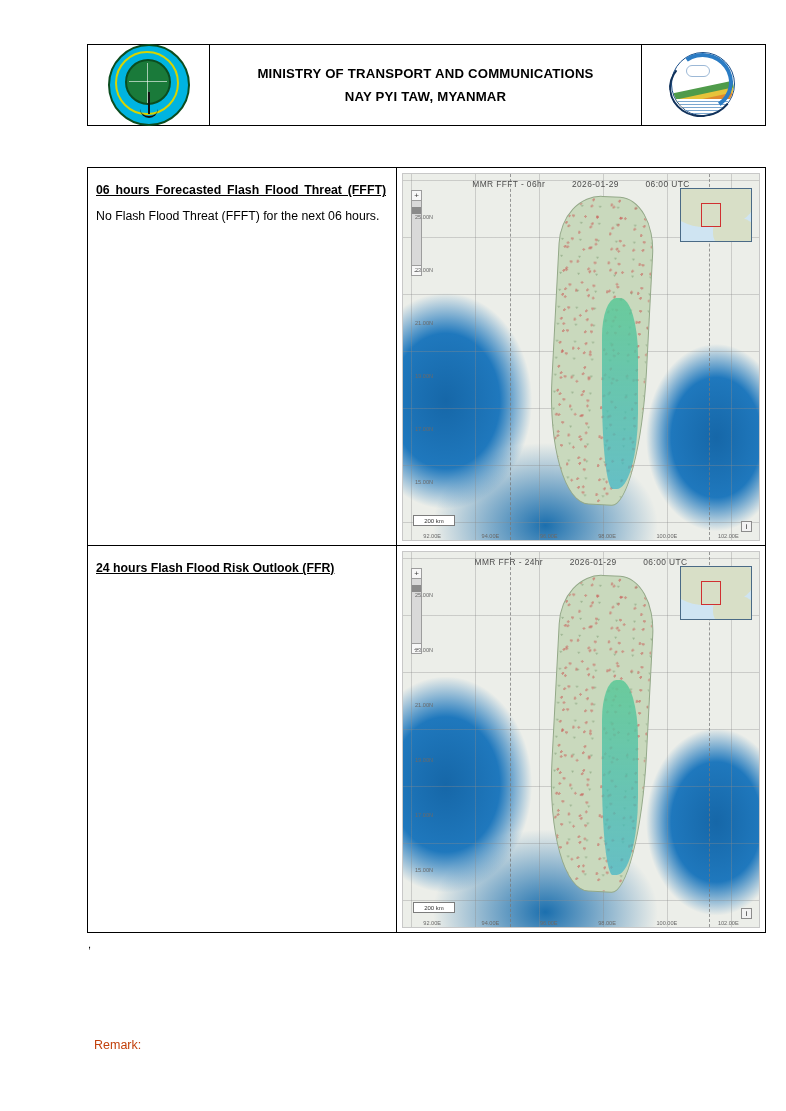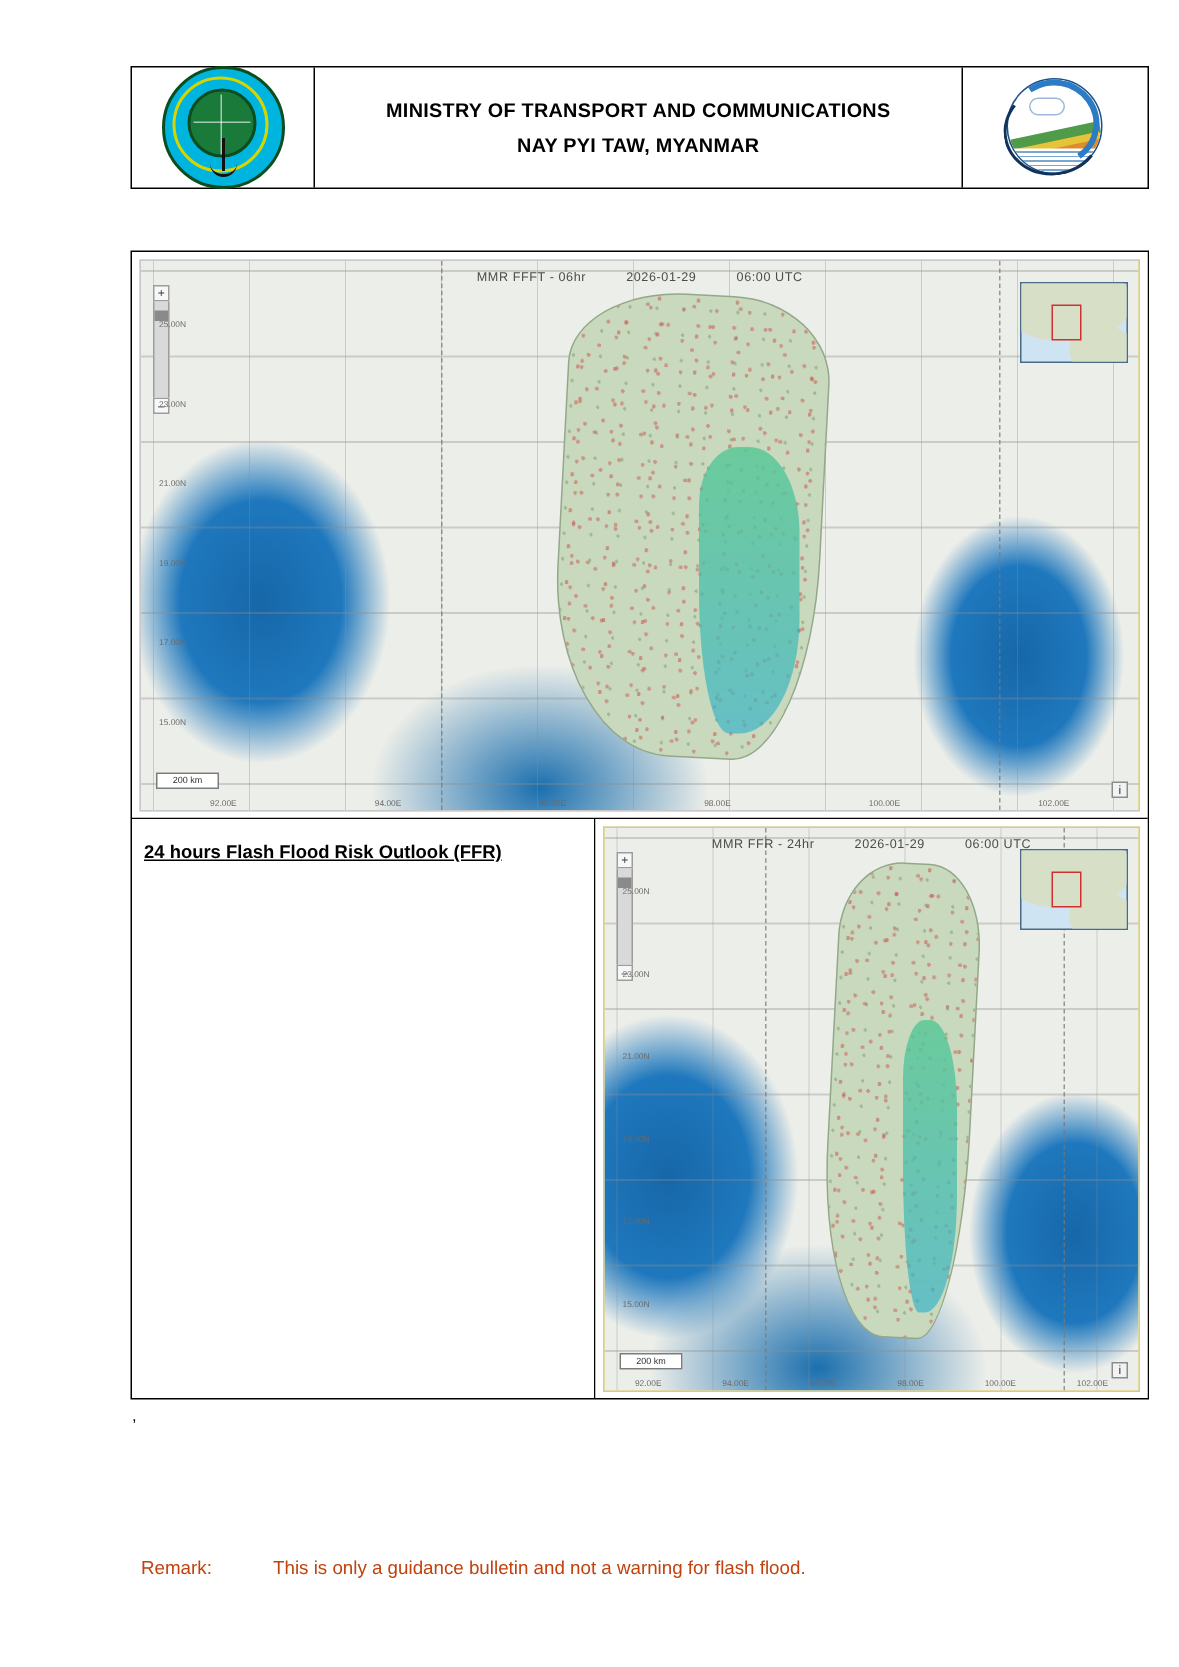--- a/index.html
+++ b/index.html
@@ -253,21 +253,21 @@
     font-size: 12.3px;
     line-height: 25px;
     margin-top: 2px;
   }
 
   
   .map {
     position: relative;
     width: 100%;
     height: 100%;
-    background: #fde047;
+    background: #e5e5e5;
     overflow: hidden;
     border: 1px solid #c8c8c8;
     box-sizing: border-box;
   }
   .map .sea {
     position: absolute;
     left: 0; top: 0; bottom: 0;
     width: 100%;
     background:
       radial-gradient(ellipse 120px 150px at 12% 62%, #1667a8 0%, #1f78bd 45%, rgba(31,120,189,0) 72%),
@@ -486,20 +486,24 @@
         </div>
         <div class="arrow-blue"></div>
         <div class="arrow-dark"></div>
       </div>
     </div>
   </div>
 
   <div class="content-table">
 
     <div class="row row-1">
+      <div class="cell-text">
+        <div class="section-title section-title-wide">06 hours Forecasted Flash Flood Threat (FFFT)</div>
+        <div class="section-body">No Flash Flood Threat (FFFT) for the next 06 hours.</div>
+      </div>
       <div class="cell-map">
         <div class="map">
           <div class="sea"></div>
           <div class="grid"></div>
           <div class="neighbor-border" style="left:30%"></div>
           <div class="neighbor-border" style="left:86%"></div>
           <div class="landmass">
             <div class="speckle"></div>
           </div>
           <div class="coast-green"></div>
@@ -602,16 +606,15 @@
         </div>
       </div>
     </div>
 
   </div>
 
   <div class="stray-comma">,</div>
 
   <div class="remark">
     <span class="label">Remark:</span>
-    <span>This is only a guidance bulletin and not a warning for flash flood.</span>
   </div>
 
 </div>
 
 </body></html>

